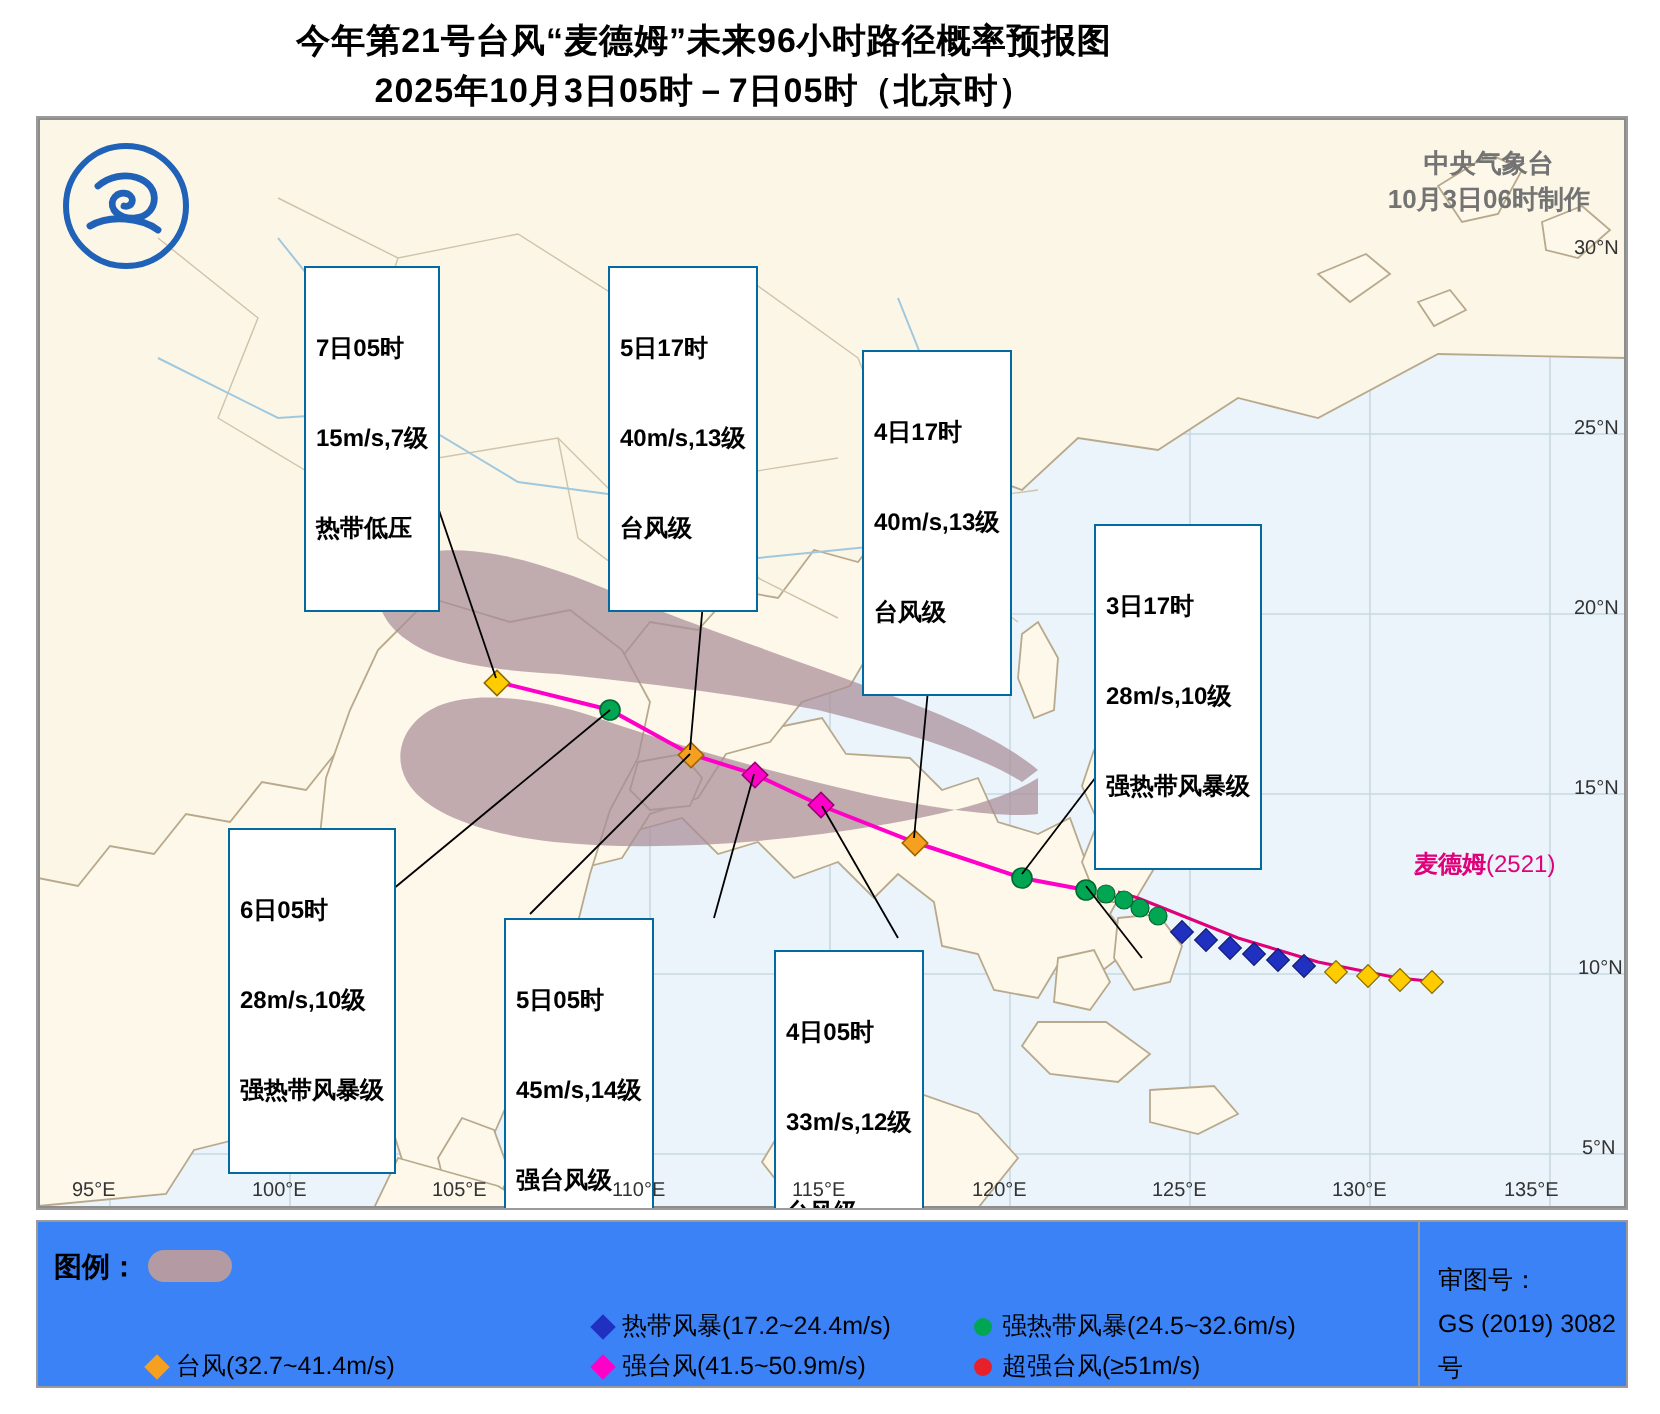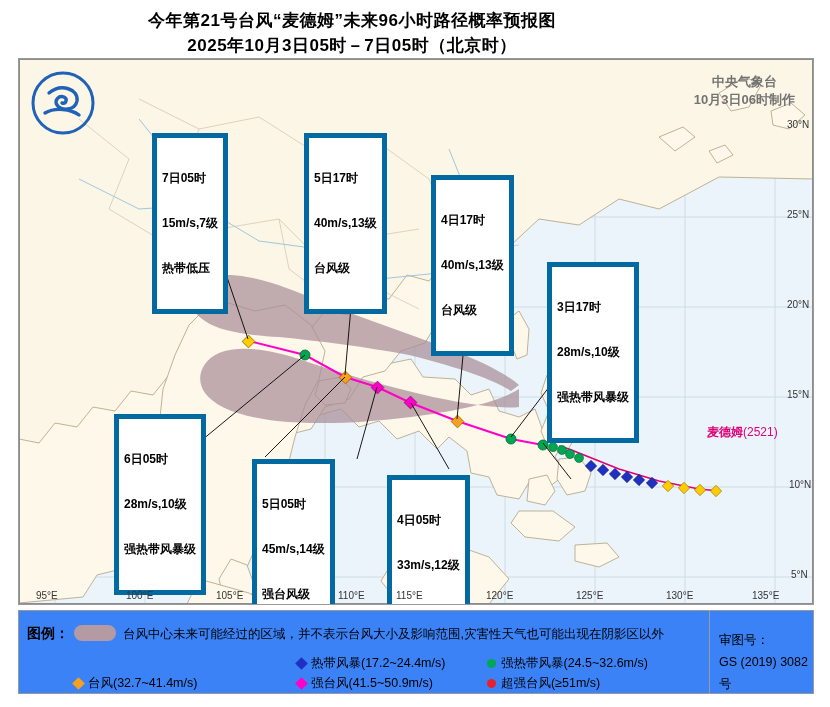--- a/index.html
+++ b/index.html
@@ -33,21 +33,21 @@
     font-size:13px;font-weight:bold;line-height:18px;
   }
   
   #logo{
     position:absolute;left:12px;top:12px;width:64px;height:64px;
   }
   
   .callout{
     position:absolute;
     background:#ffffff;
-    border:5px solid #0369a1;
+    border:1px solid #0369a1;
     font-size:12px;
     line-height:15px;
     padding:3px 5px;
     white-space:pre;
     font-weight:bold;
   }
   .callout div{white-space:nowrap;}
 
   
   #storm-label{
@@ -321,32 +321,31 @@
   <div class="axlab" style="left:768px;top:150px;">25°N</div>
   <div class="axlab" style="left:768px;top:240px;">20°N</div>
   <div class="axlab" style="left:768px;top:330px;">15°N</div>
   <div class="axlab" style="left:770px;top:420px;">10°N</div>
   <div class="axlab" style="left:772px;top:510px;">5°N</div>
 </div>
 
 <div class="axlab" style="left:36px;top:590px;">95°E</div>
 <div class="axlab" style="left:126px;top:590px;">100°E</div>
 <div class="axlab" style="left:216px;top:590px;">105°E</div>
-<div class="axlab" style="left:306px;top:590px;margin-left:32px;">110°E</div>
+<div class="axlab" style="left:306px;top:590px;">110°E</div>
 <div class="axlab" style="left:396px;top:590px;">115°E</div>
 <div class="axlab" style="left:486px;top:590px;">120°E</div>
 <div class="axlab" style="left:576px;top:590px;">125°E</div>
 <div class="axlab" style="left:666px;top:590px;">130°E</div>
 <div class="axlab" style="left:752px;top:590px;">135°E</div>
 
 <div id="legend">
   <div id="legend-inner">
     <div id="legend-title">图例：</div>
     <div id="legend-shade-swatch"></div>
-    <div id="legend-shade-text">台风中心未来可能经过的区域，并不表示台风大小及影响范围,灾害性天气也可能出现在阴影区以外</div>
 
     <div class="lg-item" style="left:278px;top:44px;">
       <span class="dia" style="background:#2030c0;"></span><span>热带风暴(17.2~24.4m/s)</span>
     </div>
     <div class="lg-item" style="left:468px;top:44px;">
       <span class="dot" style="background:#00a651;"></span><span>强热带风暴(24.5~32.6m/s)</span>
     </div>
 
     <div class="lg-item" style="left:55px;top:64px;">
       <span class="dia" style="background:#f5a01e;"></span><span>台风(32.7~41.4m/s)</span>

